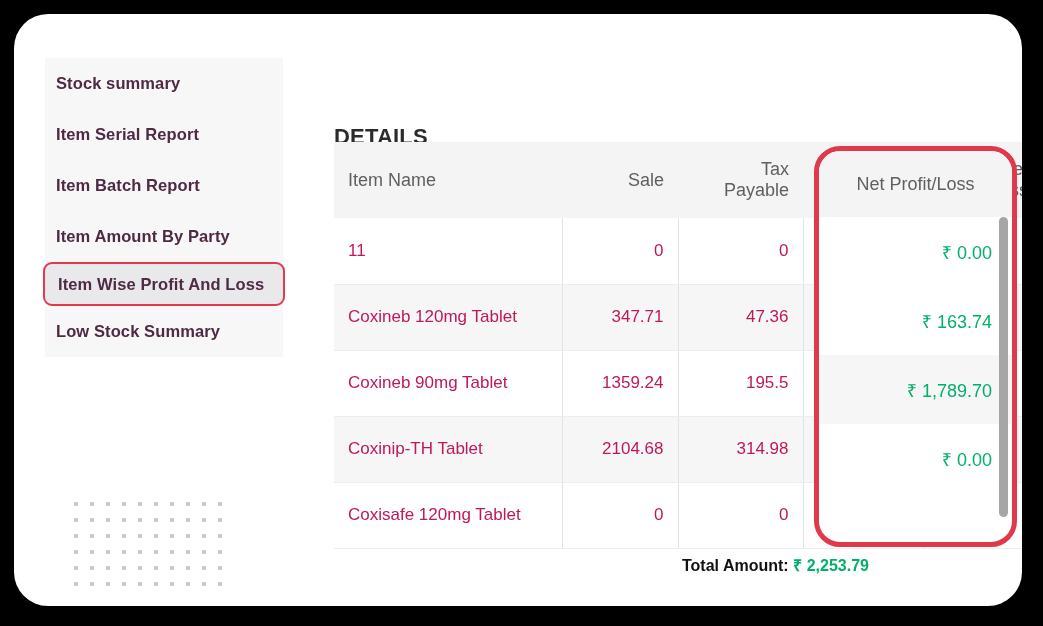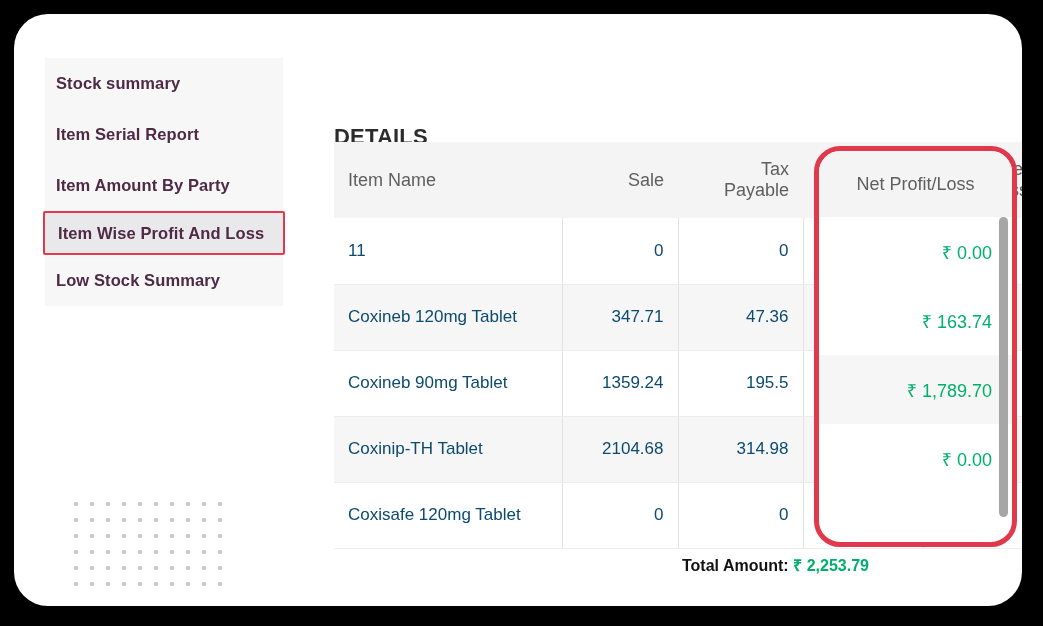--- a/index.html
+++ b/index.html
@@ -48,21 +48,21 @@
     box-sizing: border-box;
     font-size: 16.5px;
     font-weight: bold;
     color: #4e2a45;
     letter-spacing: 0.1px;
     white-space: nowrap;
   }
   .sidebar-item.selected {
     background: #e9e9ec;
     border: 2px solid #e4384f;
-    border-radius: 2px;
+    border-radius: 9px;
     margin: 0 -2px;
     padding-left: 13px;
     height: 44px;
   }
 
   
   .dot-grid {
     position: absolute;
     left: 60px;
     top: 488px;
@@ -123,21 +123,21 @@
     height: 76px;
     vertical-align: middle;
     padding: 0 14px;
     box-sizing: border-box;
   }
   table.dt th.t-left  { text-align: left; }
   table.dt th.t-right { text-align: right; }
 
   table.dt td {
     font-size: 17px;
-    color: #0c4a6e;
+    color: #be185d;
     height: 66px;
     padding: 0 14px;
     box-sizing: border-box;
     vertical-align: middle;
     border-right: 1px solid #e2e2e2;
     border-bottom: 1px solid #ededed;
   }
   table.dt td.t-right { text-align: right; }
   table.dt tr.alt td  { background: #f6f6f7; }
   table.dt td.last    { border-right: none; }
@@ -205,20 +205,23 @@
 
 <div id="root">
   <div class="card">
 
     <div class="sidebar" id="sidebar">
         <div class="sidebar-item">
           <span>Stock summary</span>
         </div>
         <div class="sidebar-item">
           <span>Item Serial Report</span>
+        </div>
+        <div class="sidebar-item">
+          <span>Item Batch Report</span>
         </div>
         <div class="sidebar-item">
           <span>Item Amount By Party</span>
         </div>
         <div class="sidebar-item selected">
           <span>Item Wise Profit And Loss</span>
         </div>
         <div class="sidebar-item">
           <span>Low Stock Summary</span>
         </div>

